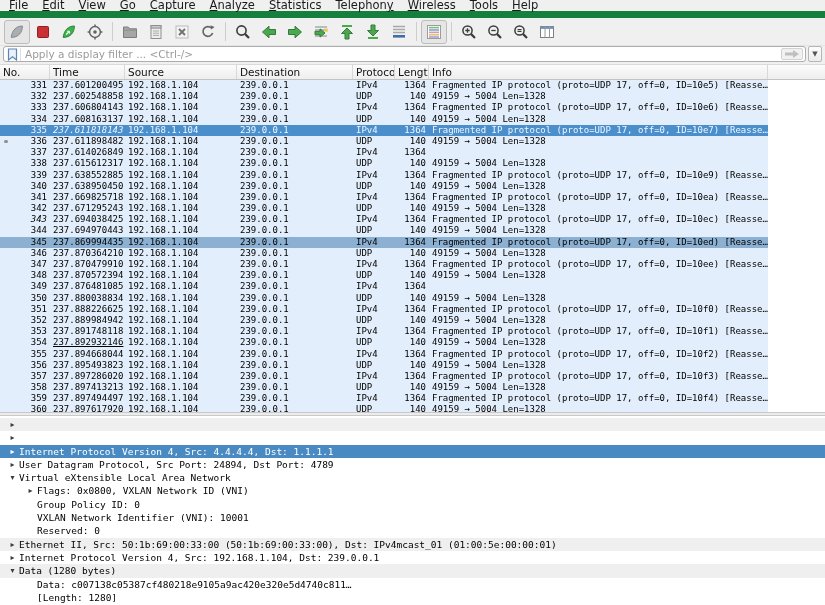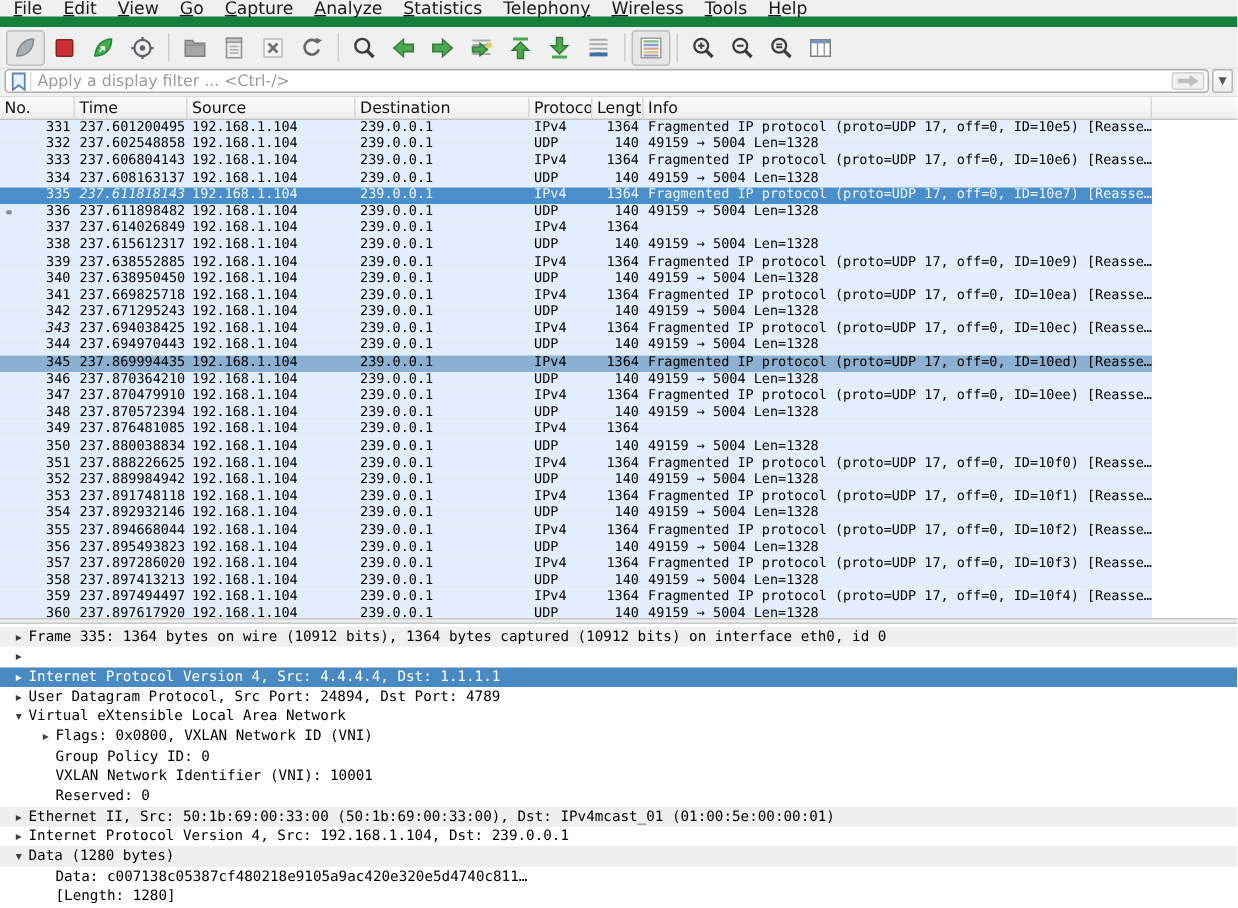--- a/index.html
+++ b/index.html
@@ -490,21 +490,21 @@
           <div class="pcell right nocell" style="width: 50px;">353</div>
           <div class="pcell" style="width: 75px;">237.891748118</div>
           <div class="pcell" style="width: 112px;">192.168.1.104</div>
           <div class="pcell" style="width: 116px;">239.0.0.1</div>
           <div class="pcell" style="width: 42px;">IPv4</div>
           <div class="pcell right" style="width: 34px;">1364</div>
           <div class="pcell" style="width: 339px;">Fragmented IP protocol (proto=UDP 17, off=0, ID=10f1) [Reasse…</div>
         </div>
         <div class="prow">
           <div class="pcell right nocell" style="width: 50px;">354</div>
-          <div class="pcell" style="width: 75px;">237.892932146</div>
+          <div class="pcell" style="width: 75px; text-decoration: underline;">237.892932146</div>
           <div class="pcell" style="width: 112px;">192.168.1.104</div>
           <div class="pcell" style="width: 116px;">239.0.0.1</div>
           <div class="pcell" style="width: 42px;">UDP</div>
           <div class="pcell right" style="width: 34px;">140</div>
           <div class="pcell" style="width: 339px;">49159 → 5004 Len=1328</div>
         </div>
         <div class="prow">
           <div class="pcell right nocell" style="width: 50px;">355</div>
           <div class="pcell" style="width: 75px;">237.894668044</div>
           <div class="pcell" style="width: 112px;">192.168.1.104</div>
@@ -559,21 +559,20 @@
           <div class="pcell" style="width: 339px;">49159 → 5004 Len=1328</div>
         </div>
       </div>
   </div>
 
   <div class="splitter"></div>
 
   <div class="details">
       <div class="drow shade" style="padding-left: 6px;">
         <span class="dexp">▸</span>
-        <span class="dtext">Frame 335: 1364 bytes on wire (10912 bits), 1364 bytes captured (10912 bits) on interface eth0, id 0</span>
       </div>
       <div class="drow" style="padding-left: 6px;">
         <span class="dexp">▸</span>
       </div>
       <div class="drow selected" style="padding-left: 6px;">
         <span class="dexp">▸</span>
         <span class="dtext">Internet Protocol Version 4, Src: 4.4.4.4, Dst: 1.1.1.1</span>
       </div>
       <div class="drow" style="padding-left: 6px;">
         <span class="dexp">▸</span>

